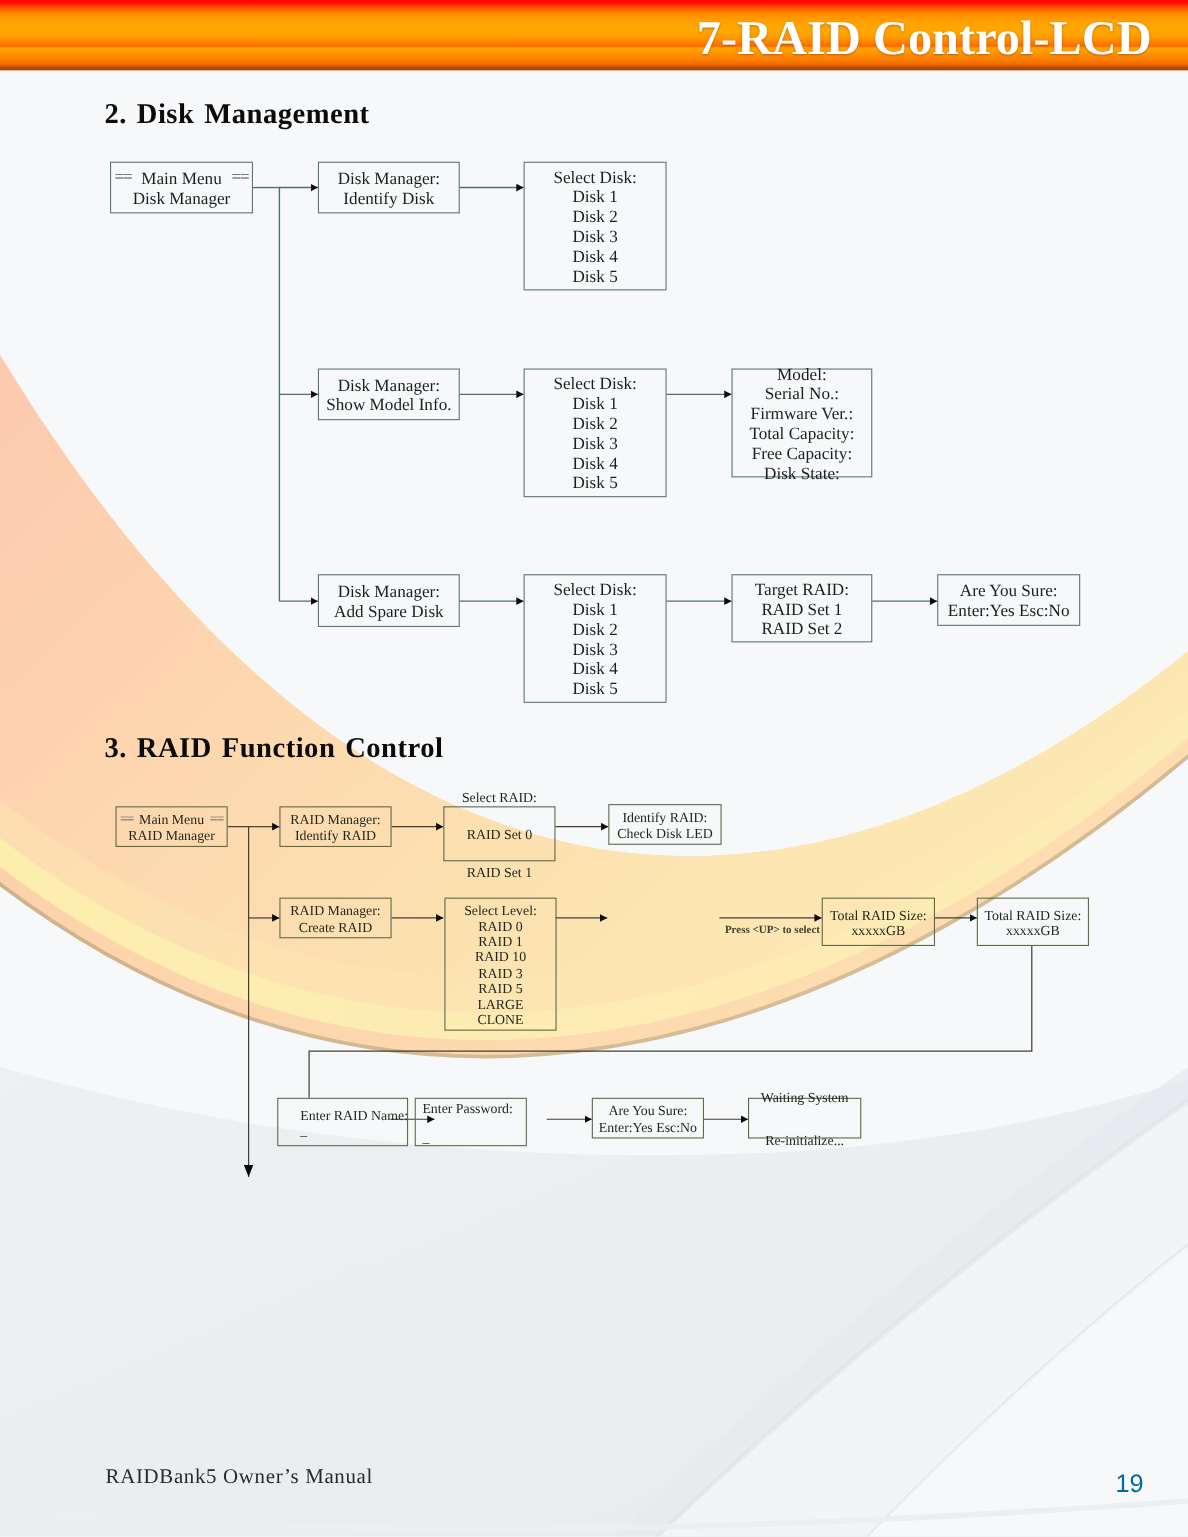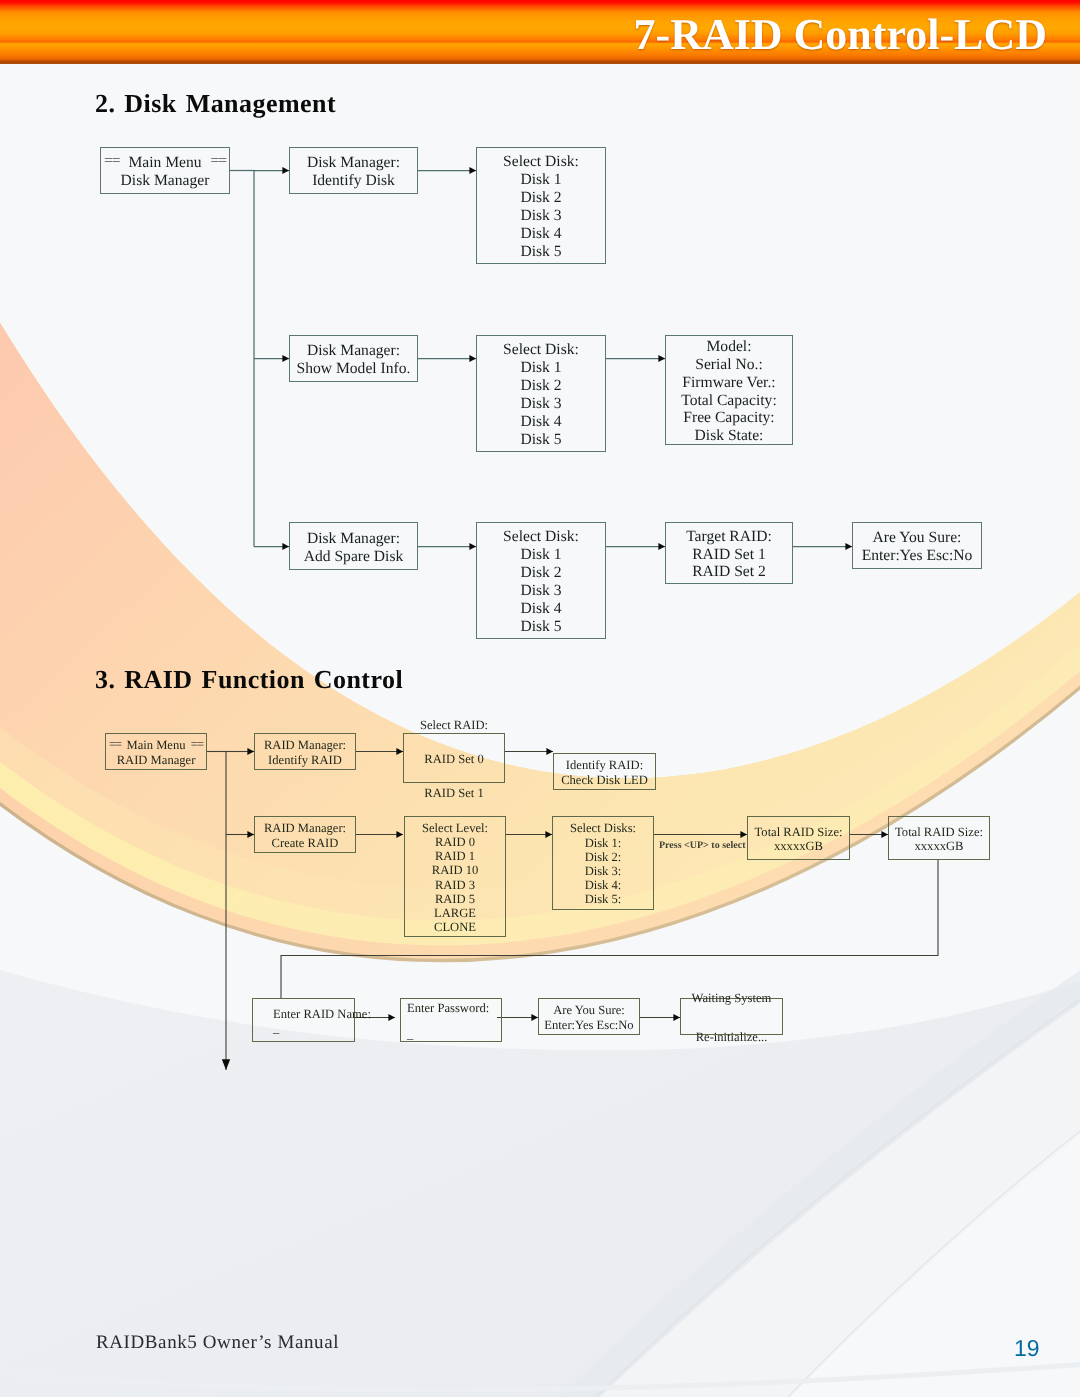--- a/index.html
+++ b/index.html
@@ -194,21 +194,21 @@
       <span>Show Model Info.</span>
     </div>
     <div class="nb big" style="left: 476px; top: 335px; width: 130px; height: 117px;">
       <span>Select Disk:</span>
       <span>Disk 1</span>
       <span>Disk 2</span>
       <span>Disk 3</span>
       <span>Disk 4</span>
       <span>Disk 5</span>
     </div>
-    <div class="nb big" style="left: 665px; top: 335px; width: 128px; height: 110px; text-align: center;">
+    <div class="nb big" style="left: 665px; top: 335px; width: 128px; height: 99px; text-align: center;">
       <span>Model:</span>
       <span>Serial No.:</span>
       <span>Firmware Ver.:</span>
       <span>Total Capacity:</span>
       <span>Free Capacity:</span>
       <span>Disk State:</span>
     </div>
     <div class="nb big" style="left: 289px; top: 522px; width: 129px; height: 48px;">
       <span>Disk Manager:</span>
       <span>Add Spare Disk</span>
@@ -238,59 +238,51 @@
     </div>
     <div class="nb small" style="left: 254px; top: 733px; width: 102px; height: 37px;">
       <span>RAID Manager:</span>
       <span>Identify RAID</span>
     </div>
     <div class="nb small" style="left: 403px; top: 733px; width: 102px; height: 50px; gap: 20px;">
       <span>Select RAID:</span>
       <span>RAID Set 0</span>
       <span>RAID Set 1</span>
     </div>
-    <div class="nb small" style="left: 553px; top: 753px; width: 103px; height: 37px;">
+    <div class="nb small" style="left: 553px; top: 731px; width: 103px; height: 37px;">
       <span>Identify RAID:</span>
       <span>Check Disk LED</span>
     </div>
     <div class="nb small" style="left: 254px; top: 816px; width: 102px; height: 37px;">
       <span>RAID Manager:</span>
       <span>Create RAID</span>
     </div>
     <div class="nb small" style="left: 404px; top: 816px; width: 102px; height: 121px;">
       <span>Select Level:</span>
       <span>RAID 0</span>
       <span>RAID 1</span>
       <span>RAID 10</span>
       <span>RAID 3</span>
       <span>RAID 5</span>
       <span>LARGE</span>
       <span>CLONE</span>
     </div>
-    <div class="nb small" style="left: 552px; top: 816px; width: 102px; height: 94px;">
-      <span>Select Disks:</span>
-      <span>Disk 1:</span>
-      <span>Disk 2:</span>
-      <span>Disk 3:</span>
-      <span>Disk 4:</span>
-      <span>Disk 5:</span>
-    </div>
     <div class="nb small" style="left: 747px; top: 816px; width: 103px; height: 44px;">
       <span>Total RAID Size:</span>
       <span>xxxxxGB</span>
     </div>
     <div class="nb small" style="left: 888px; top: 816px; width: 102px; height: 44px;">
       <span>Total RAID Size:</span>
       <span>xxxxxGB</span>
     </div>
-    <div class="nb small lft" style="left: 252px; top: 998px; width: 103px; height: 44px; padding-left: 20px;">
+    <div class="nb small lft" style="left: 252px; top: 998px; width: 119px; height: 44px; padding-left: 20px;">
       <span>Enter RAID Name:</span>
       <span>_</span>
     </div>
-    <div class="nb small lft" style="left: 400px; top: 998px; width: 102px; height: 44px; gap: 12px;">
+    <div class="nb small lft" style="left: 377px; top: 998px; width: 102px; height: 44px; gap: 12px;">
       <span>Enter Password:</span>
       <span>_</span>
     </div>
     <div class="nb small" style="left: 538px; top: 998px; width: 102px; height: 37px;">
       <span>Are You Sure:</span>
       <span>Enter:Yes Esc:No</span>
     </div>
     <div class="nb small" style="left: 680px; top: 998px; width: 103px; height: 37px; gap: 24px;">
       <span>Waiting System</span>
       <span>Re-initialize...</span>

